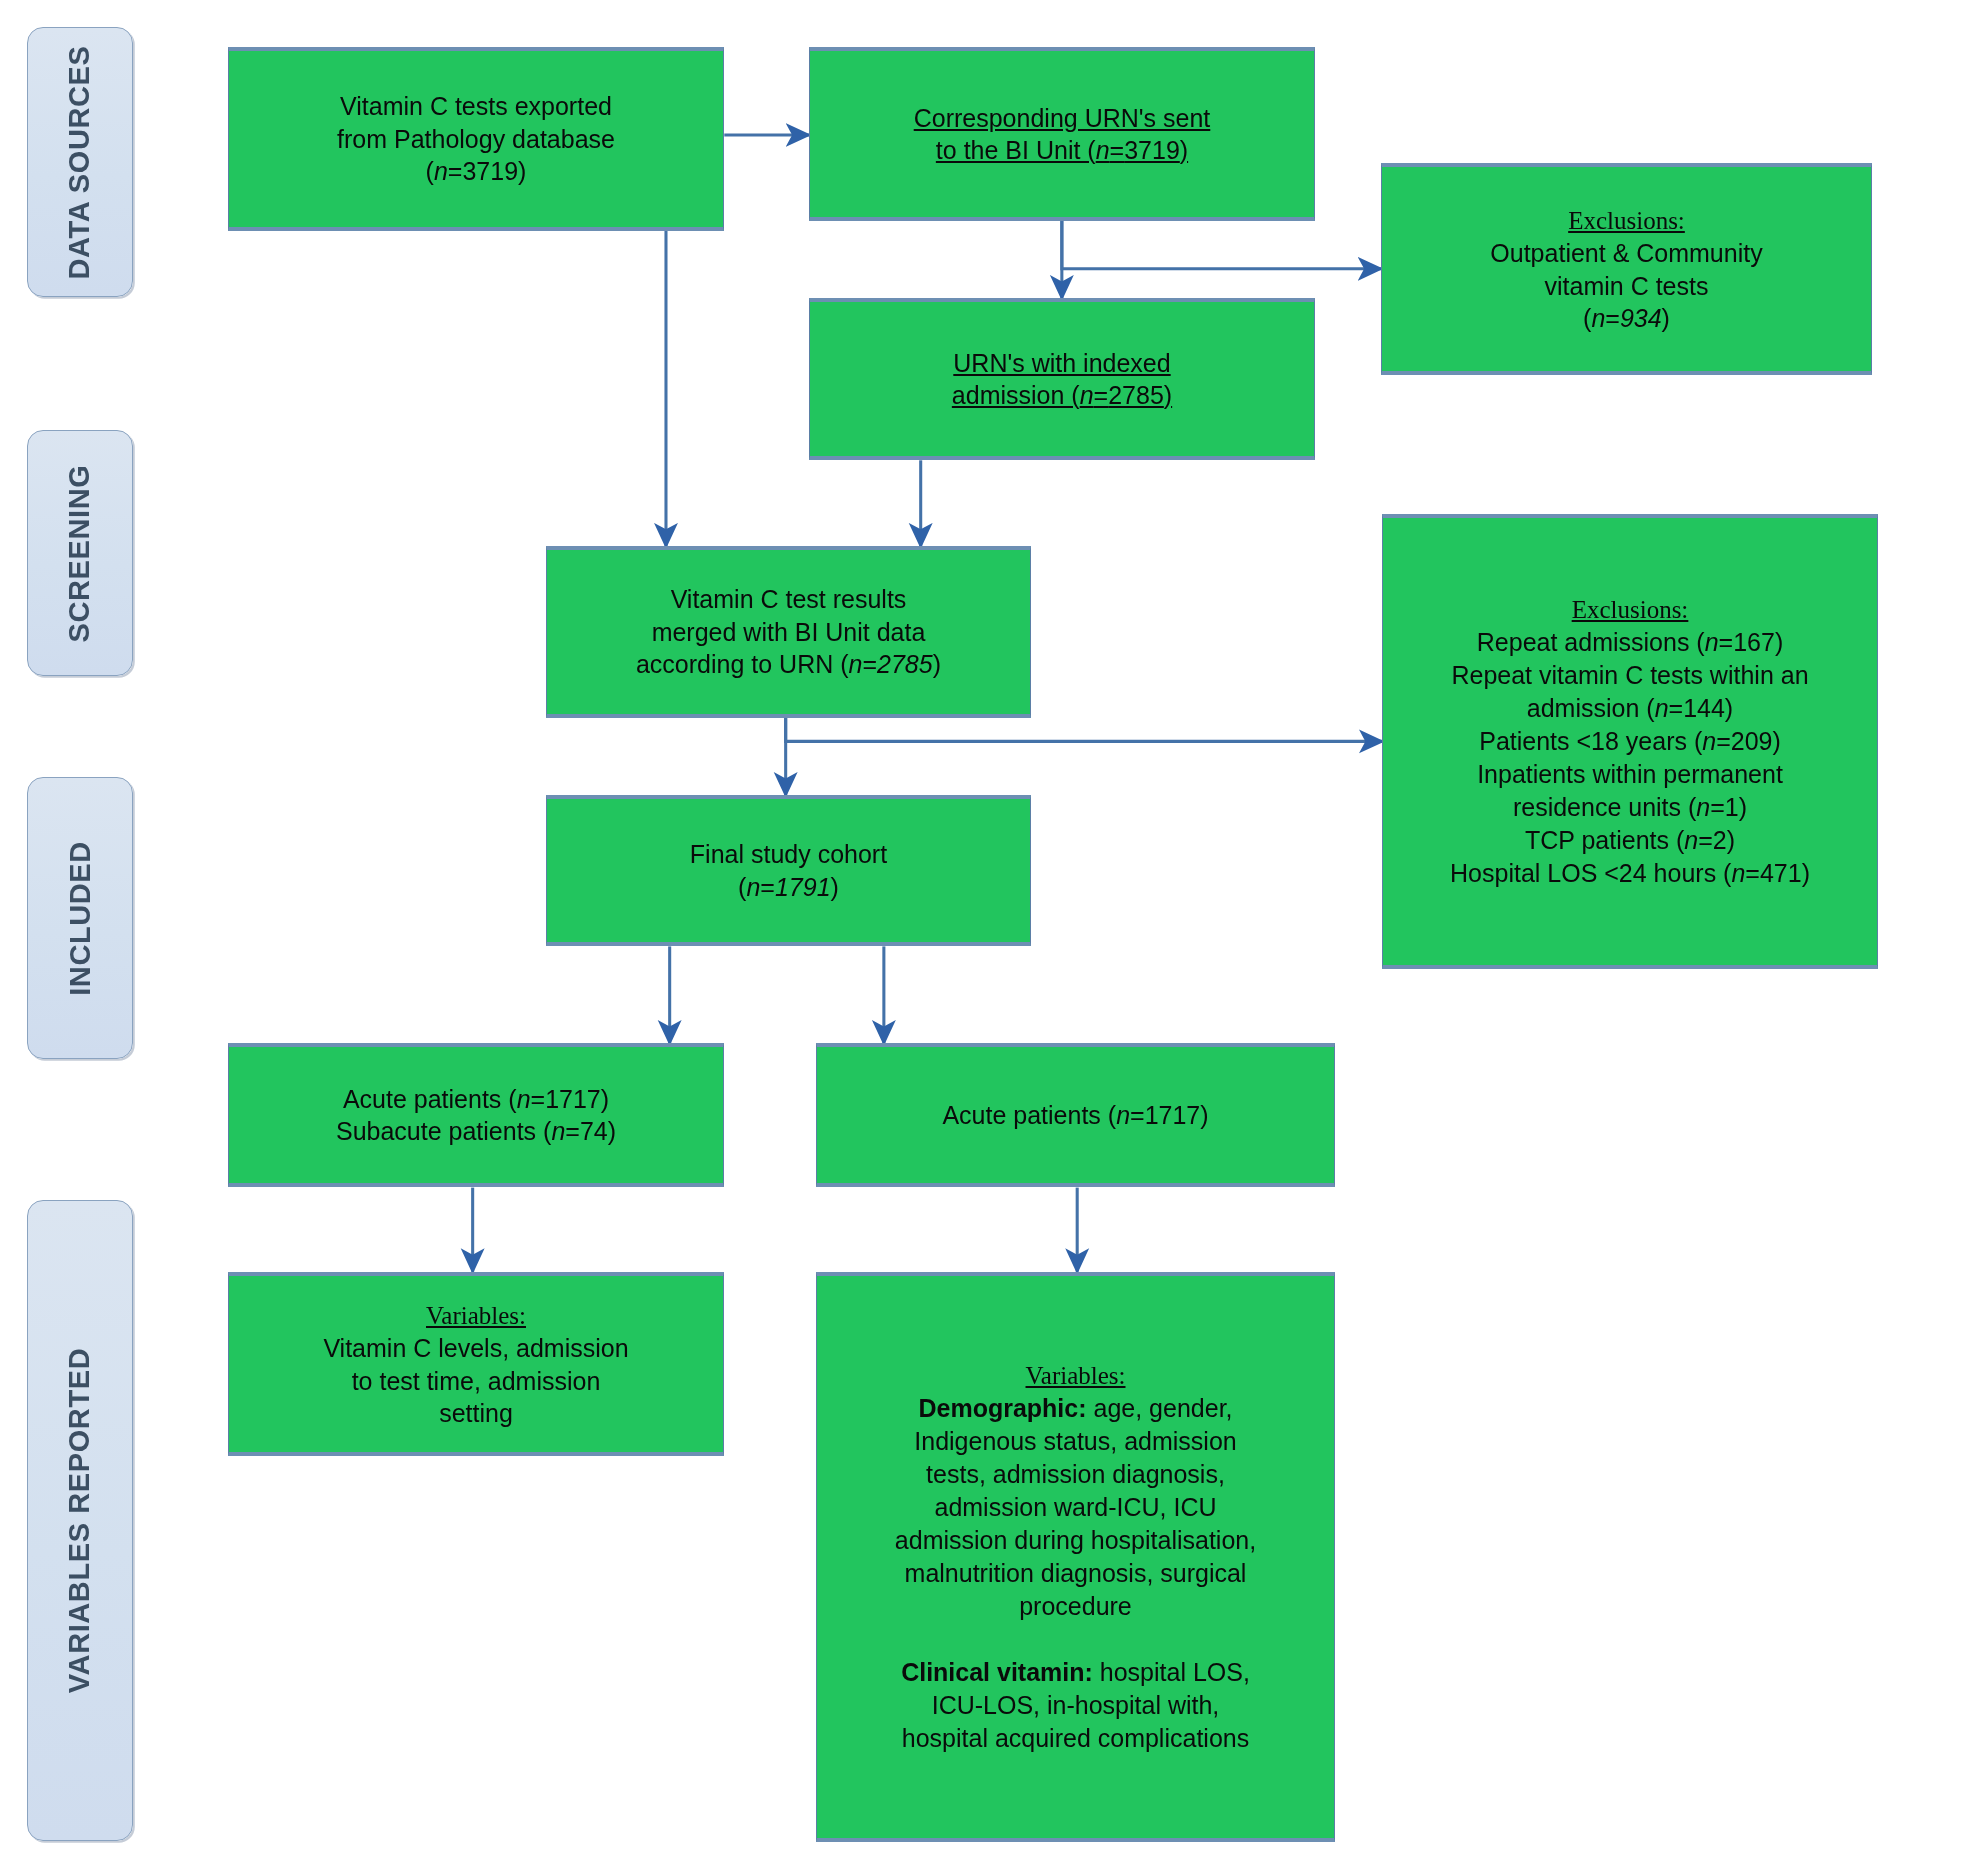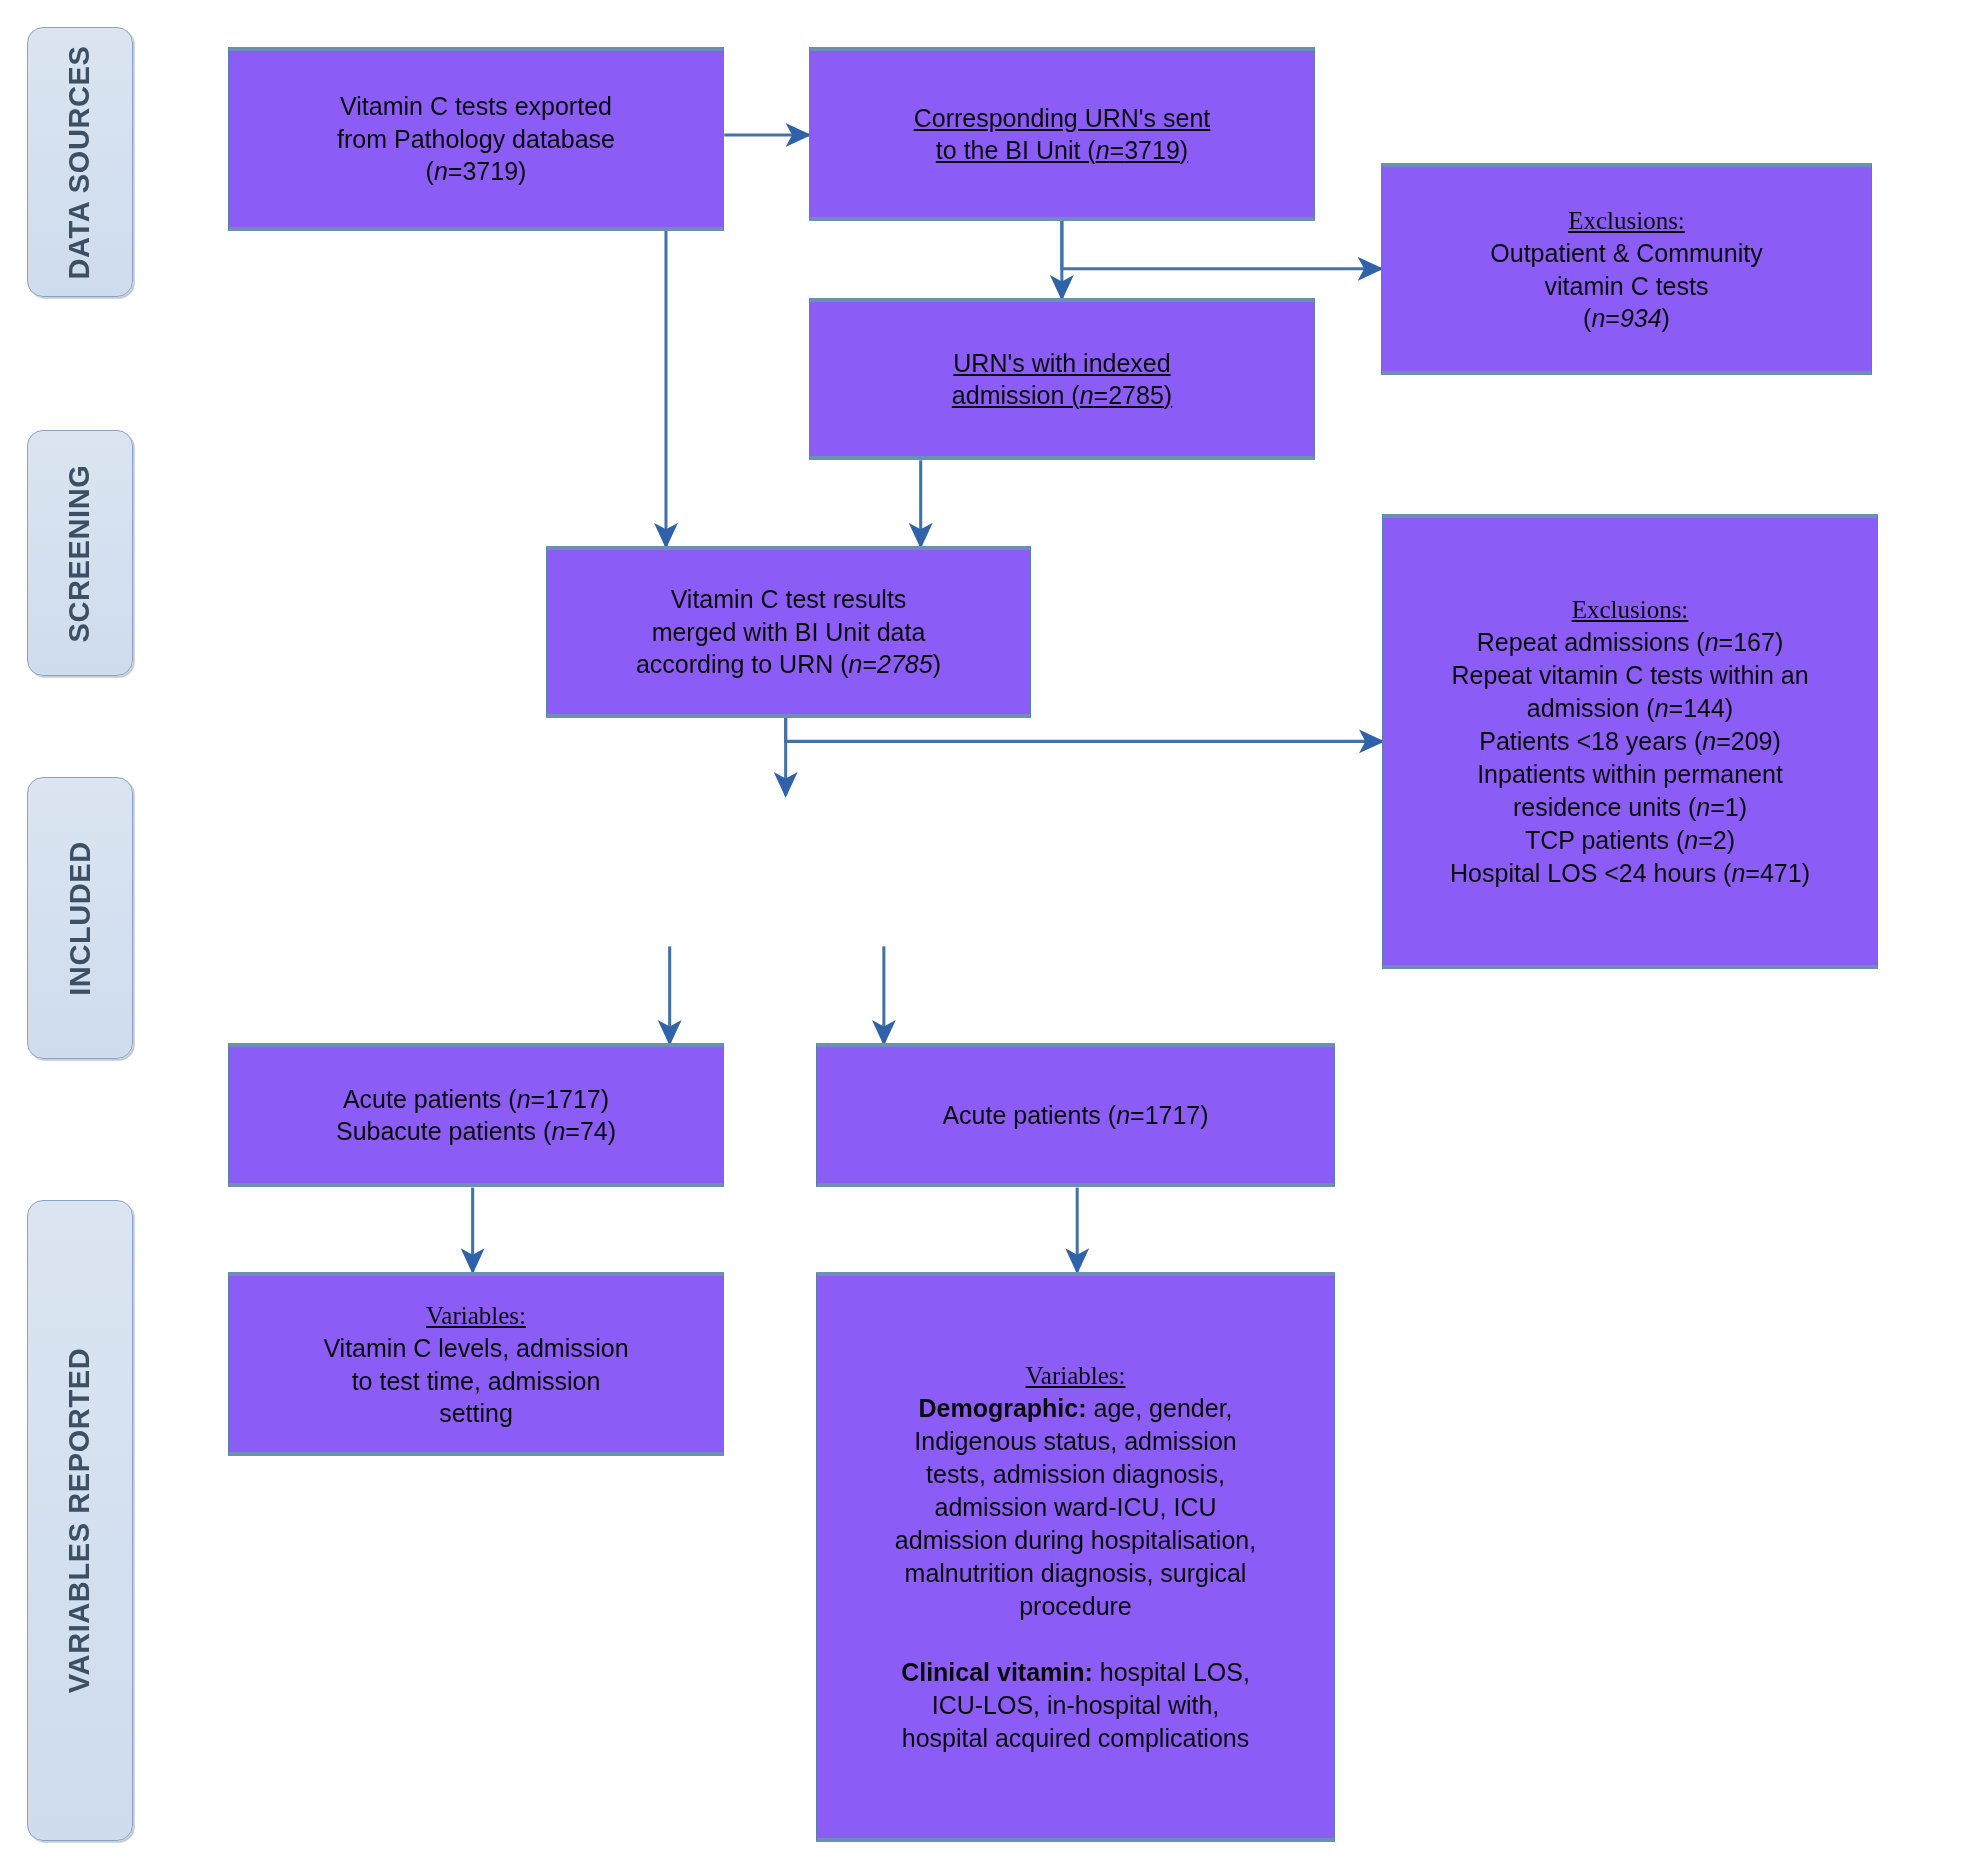--- a/index.html
+++ b/index.html
@@ -32,21 +32,21 @@
     white-space: nowrap;
     font-size: 29px;
     font-weight: bold;
     letter-spacing: 0.6px;
     color: #3c4f63;
   }
   
   .box {
     position: absolute;
     box-sizing: border-box;
-    background: #8b5cf6;
+    background: #22c55e;
     border: 1.8px solid #5b7fa6;
     border-top: 4.3px solid #6d8fb3;
     border-bottom: 4.3px solid #6d8fb3;
     display: flex;
     align-items: center;
     justify-content: center;
     text-align: center;
     color: #0a0a0a;
   }
   .box .txt {
@@ -167,20 +167,26 @@
       <span>Repeat vitamin C tests within an</span><br>
       <span>admission (<em class="nv">n</em>=144)</span><br>
       <span>Patients &lt;18 years (<em class="nv">n</em>=209)</span><br>
       <span>Inpatients within permanent</span><br>
       <span>residence units (<em class="nv">n</em>=1)</span><br>
       <span>TCP patients (<em class="nv">n</em>=2)</span><br>
       <span>Hospital LOS &lt;24 hours (<em class="nv">n</em>=471)</span>
     </div>
   </div>
 
+  <div class="box" style="left:546px; top:795px; width:485px; height:151px;">
+    <div class="txt">
+      <span>Final study cohort</span><br>
+      (<em class="nv">n</em>=<em class="nv">1791</em>)
+    </div>
+  </div>
 
   <div class="box" style="left:228px; top:1043px; width:496px; height:144px;">
     <div class="txt">
       Acute patients (<em class="nv">n</em>=<span>1717</span>)<br>
       Subacute patients (<em class="nv">n</em>=<span>74</span>)
     </div>
   </div>
 
   <div class="box" style="left:816px; top:1043px; width:519px; height:144px;">
     <div class="txt">

